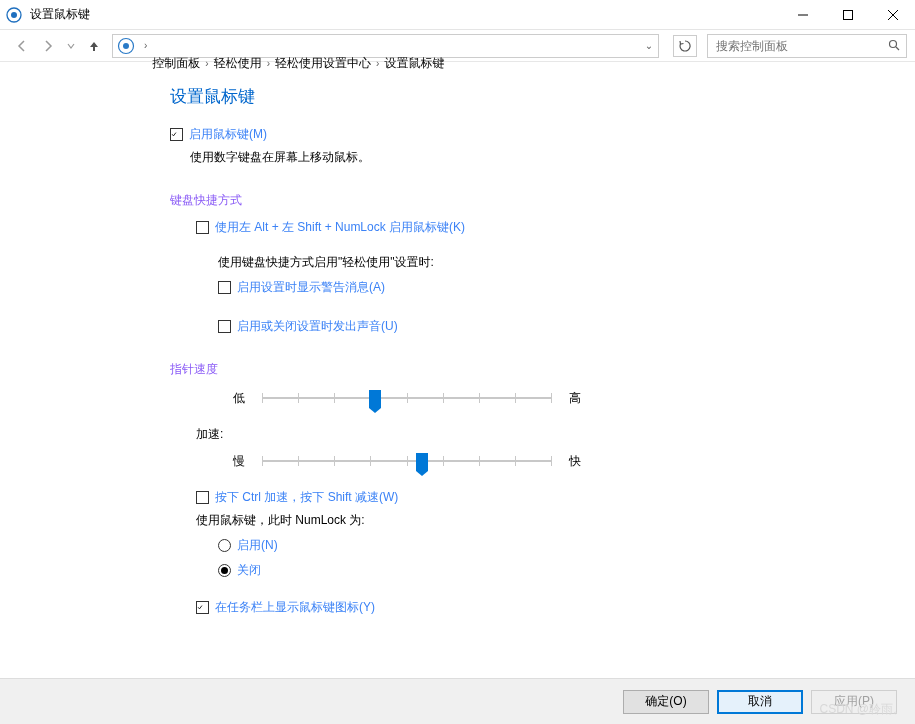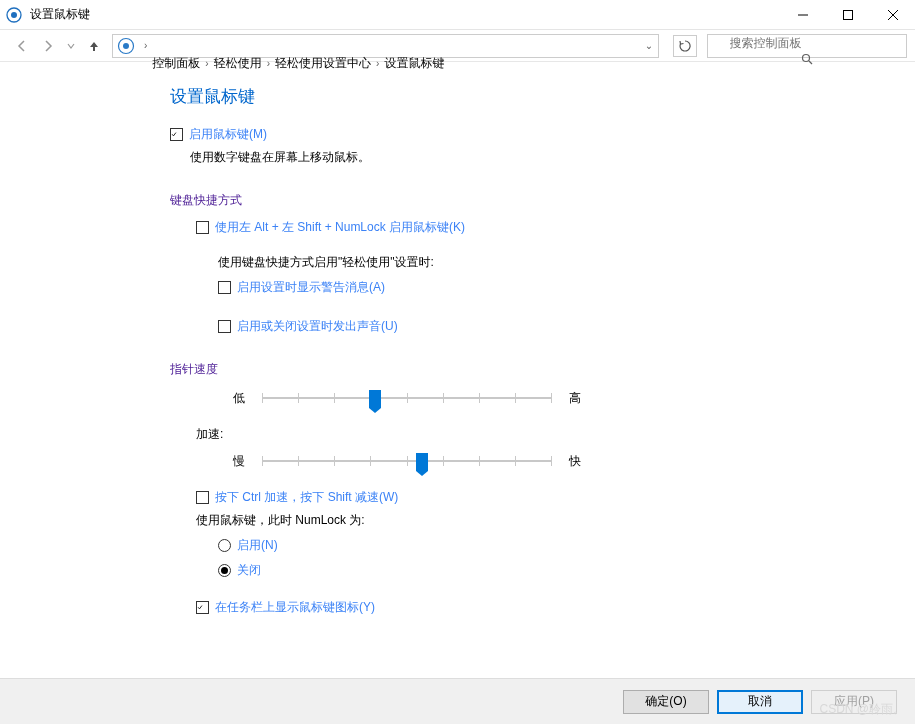--- a/index.html
+++ b/index.html
@@ -35,42 +35,41 @@
   .addrwrap .cpicon { width: 18px; height: 18px; margin-right: 4px; }
   .crumbs { display: flex; align-items: center; font-size: 12px; color: #000; margin-top: 36px; }
   .crumb-sep { color: #606060; padding: 0 5px; font-size: 10px; }
   .addr-refresh {
     width: 24px; height: 22px; margin-left: 4px; border: 1px solid #ccc;
     display: flex; align-items: center; justify-content: center;
   }
   .searchwrap {
     width: 200px; height: 24px; border: 1px solid #ccc; display: flex; align-items: center;
     padding: 0 6px;
-    flex-direction: column;
   }
   .searchwrap input {
     flex: 1; border: none; outline: none; font-size: 12px; color: #888; background: transparent;
   }
   .searchwrap .sicon { color: #555; }
 
   
   .content { position: absolute; left: 170px; top: 85px; width: 620px; }
   .h1 { color: #0066cc; font-size: 17px; margin-bottom: 18px; }
   .row { display: flex; align-items: center; margin-bottom: 6px; }
   .cb {
     width: 13px; height: 13px; border: 1px solid #333; margin-right: 6px;
     display: inline-flex; align-items: center; justify-content: center; background: #fff;
   }
   .cb.checked::after {
     content: ""; width: 9px; height: 9px; background: transparent;
   }
   .cb.checked svg { display: block; }
   .lbl { font-size: 12px; color: #3b82f6; }
   .desc { font-size: 12px; color: #000; margin-left: 20px; margin-top: 6px; }
-  .section-h { font-size: 12px; color: #4c1d95; margin-top: 26px; margin-bottom: 10px; }
+  .section-h { font-size: 12px; color: #8b5cf6; margin-top: 26px; margin-bottom: 10px; }
   .indent1 { margin-left: 26px; }
   .indent2 { margin-left: 48px; }
   .sublbl { font-size: 12px; color: #000; margin-bottom: 8px; }
 
   
   .slider-row { display: flex; align-items: center; margin: 8px 0 18px 56px; }
   .slider-lbl { font-size: 12px; width: 26px; text-align: center; }
   .slider-track {
     position: relative; width: 290px; height: 20px; margin: 0 10px;
   }

